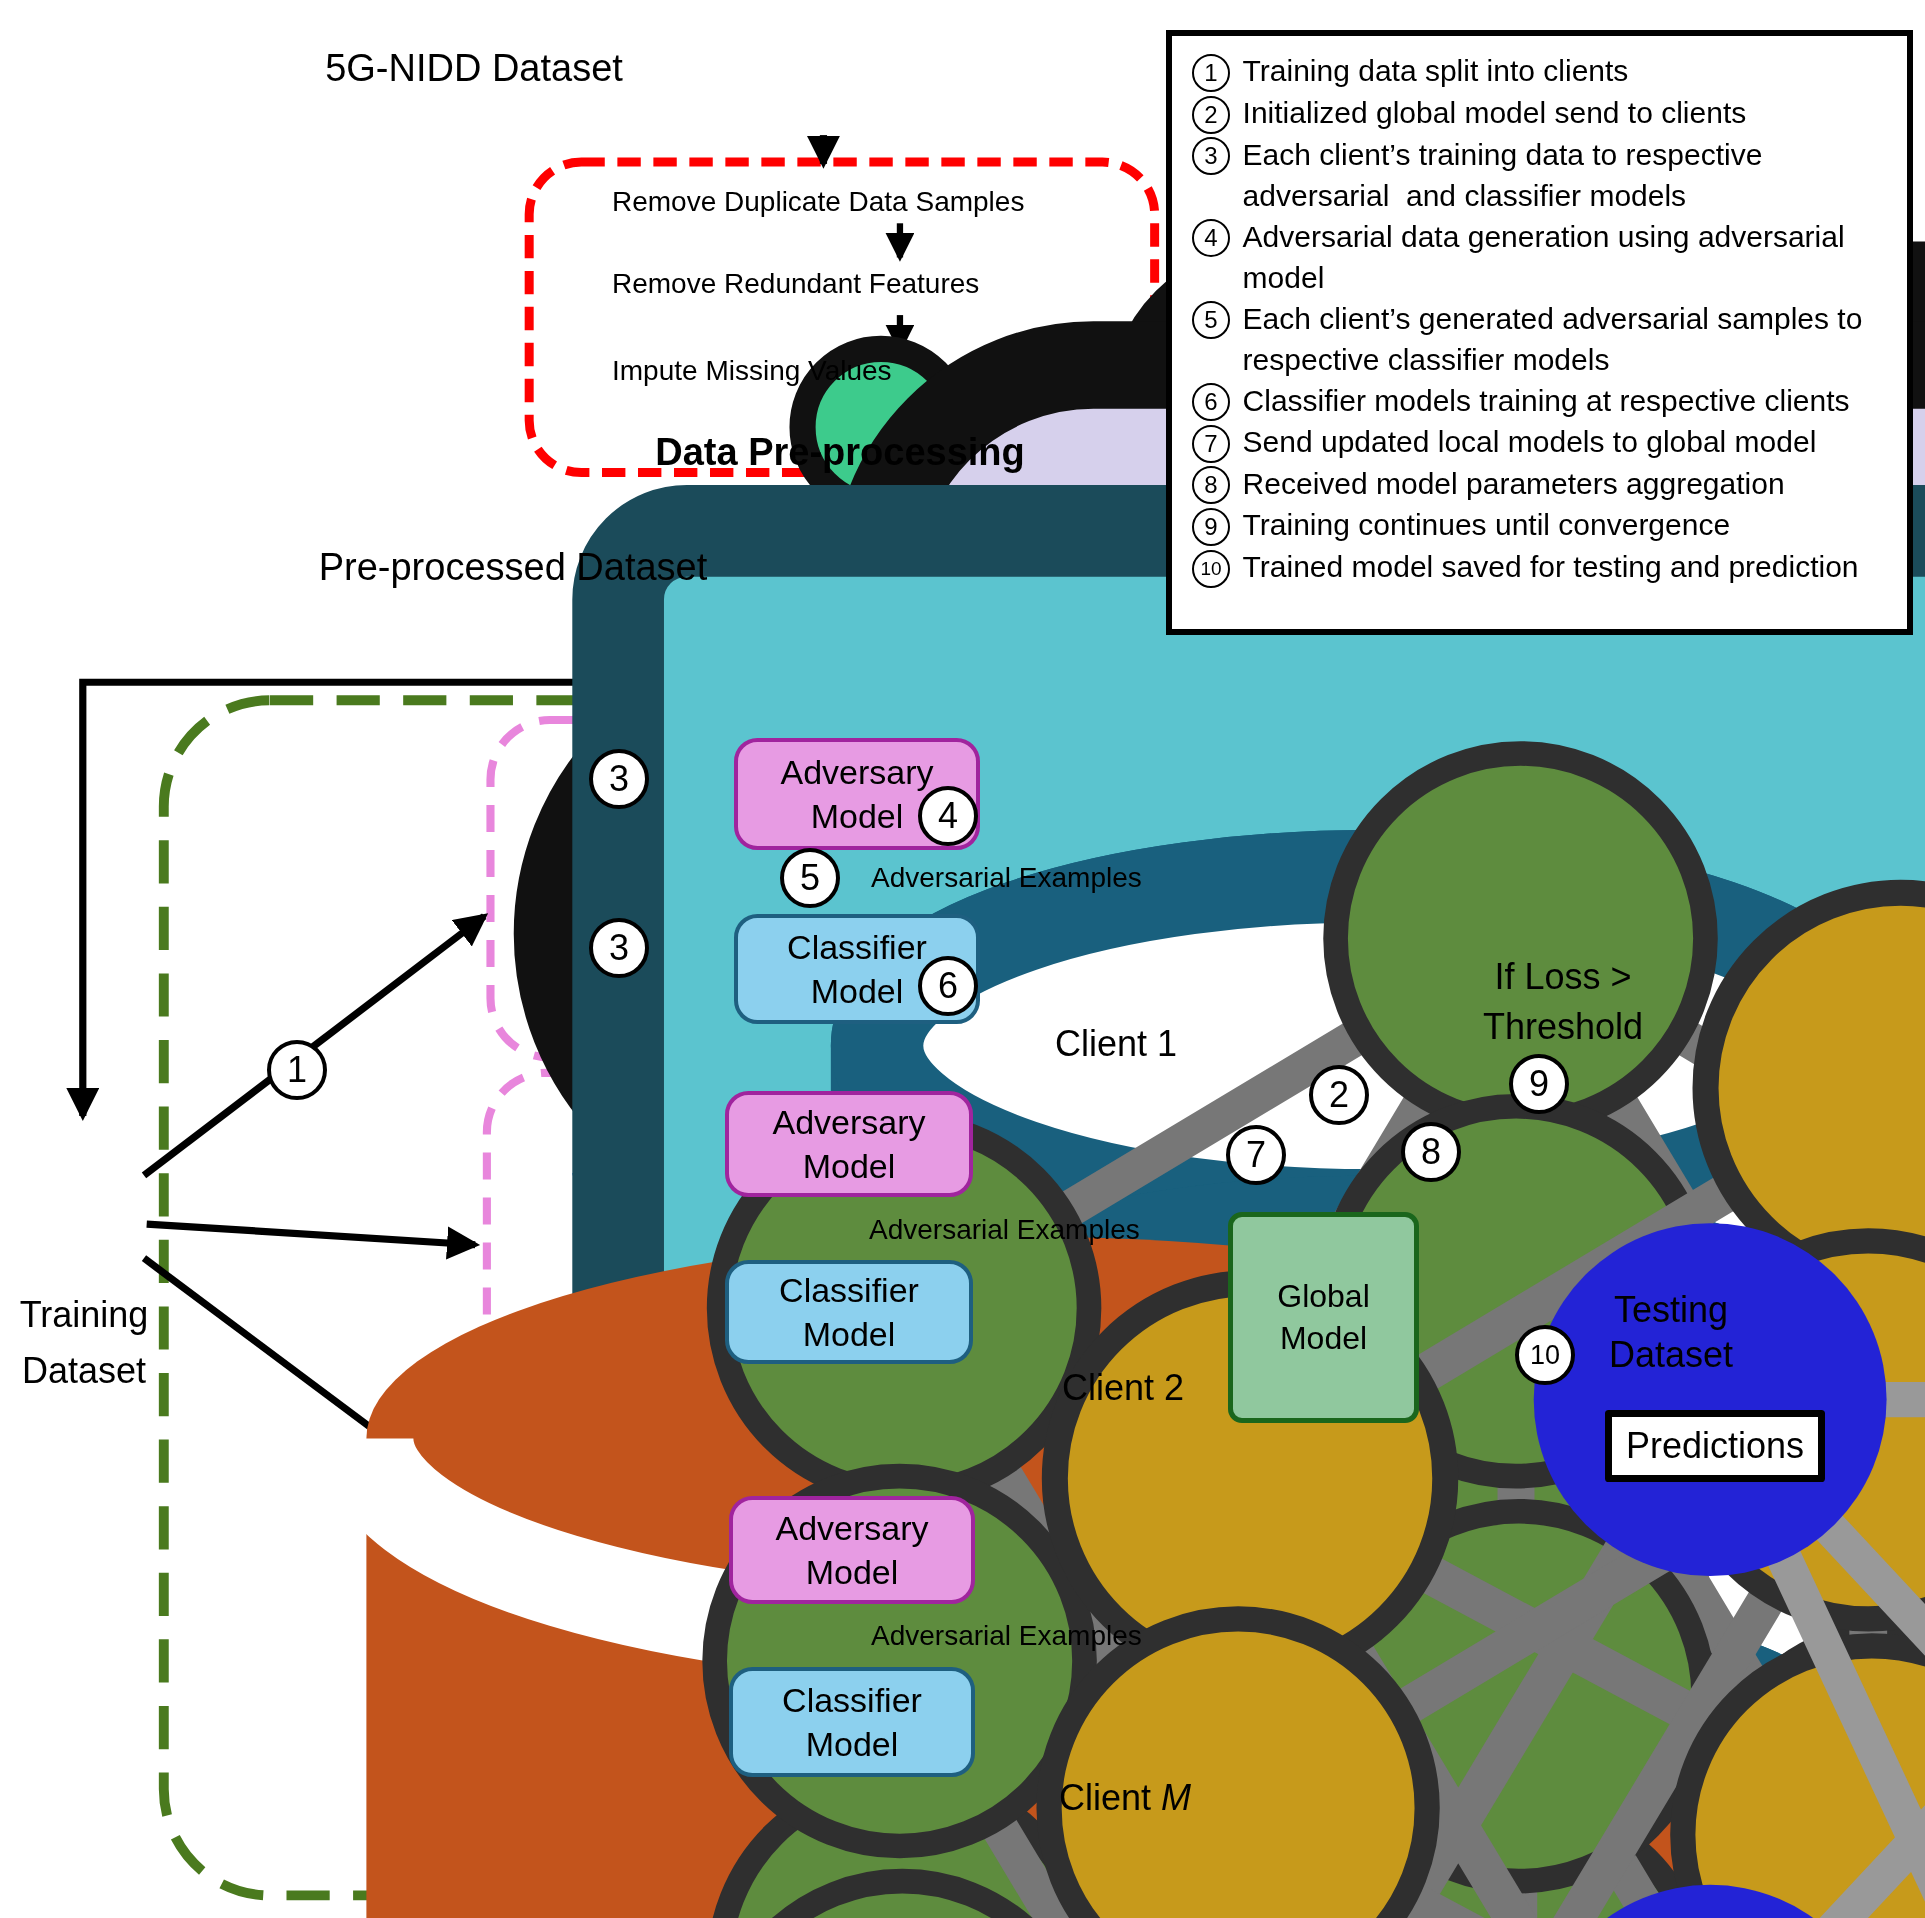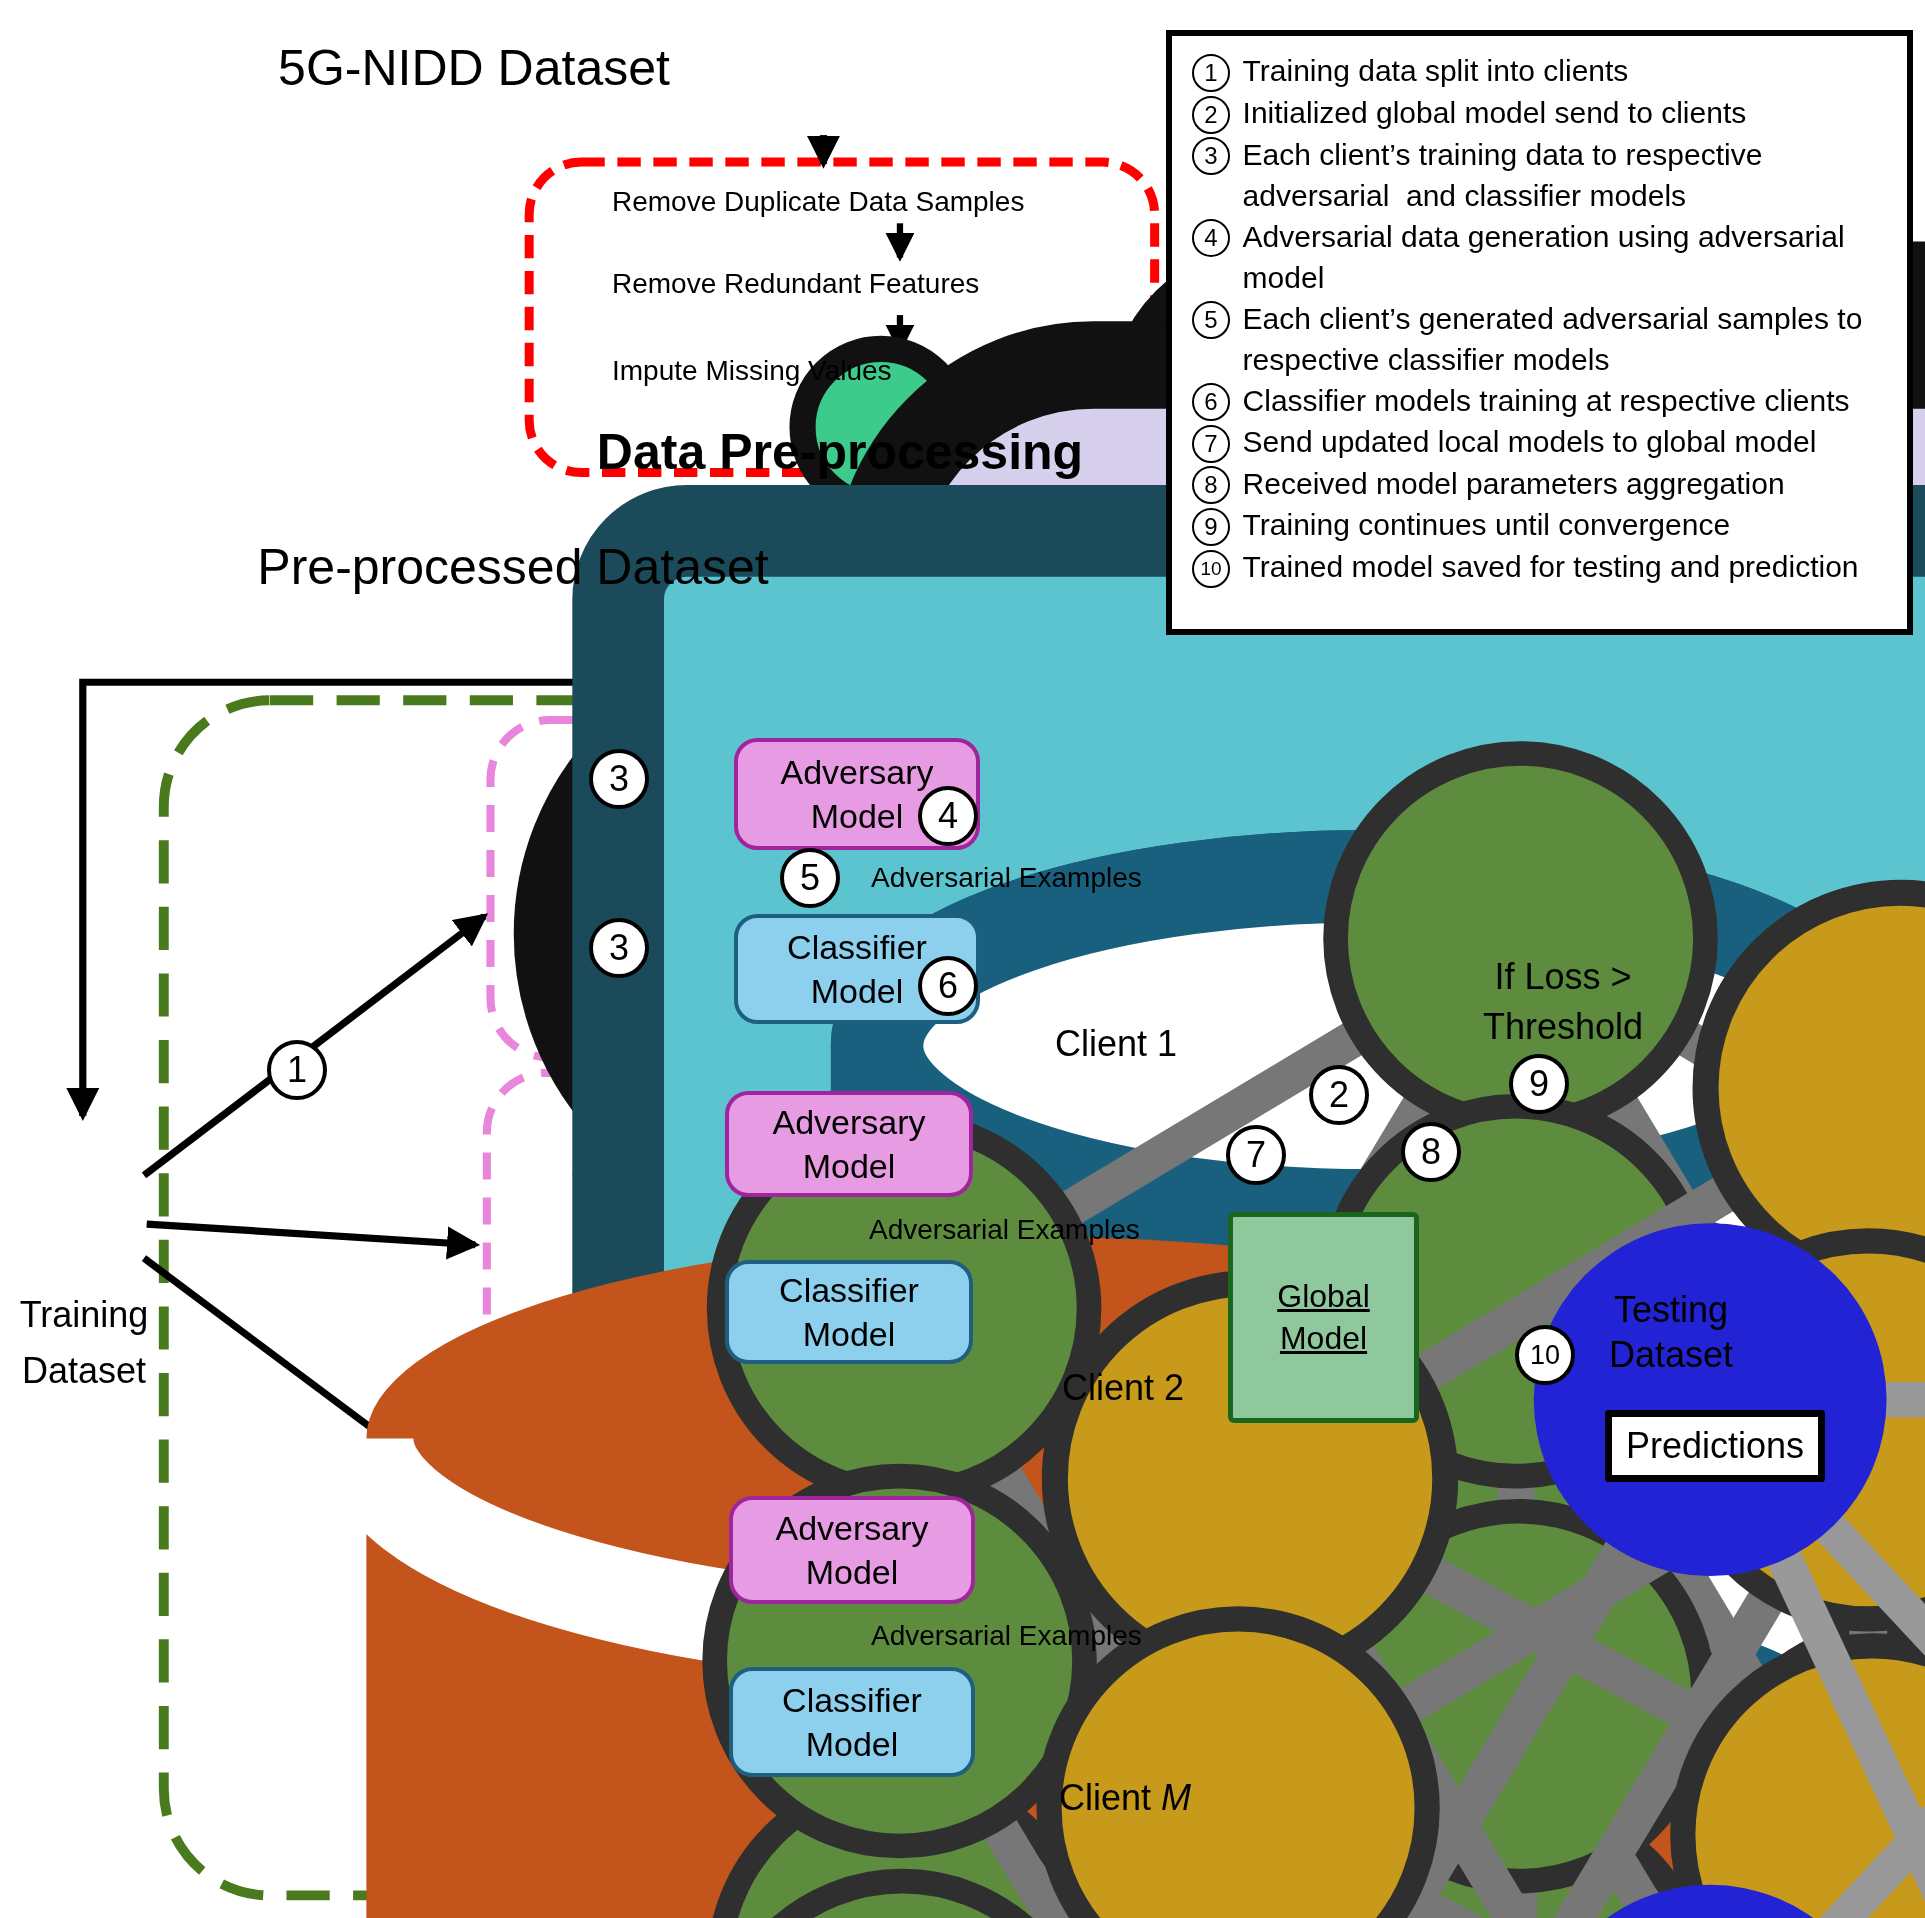--- a/index.html
+++ b/index.html
@@ -2,27 +2,27 @@
 <html style="font-size:14.4px"><head>
 <meta charset="utf-8">
 <style>
   html,body{margin:0;padding:0;background:#fff;}
   .canvas{position:relative;width:1925px;height:1918px;background:#fff;overflow:hidden;
           font-family:"Liberation Sans",sans-serif;color:#000;}
   svg.layer{position:absolute;left:0;top:0;z-index:1;}
   .lbl{position:absolute;transform:translate(-50%,-50%);white-space:nowrap;z-index:3;}
   .lbl-l{position:absolute;transform:translateY(-50%);white-space:nowrap;z-index:3;}
   .wrap{white-space:normal;text-align:center;}
-  .t42{font-size:50px;} .t40{font-size:36px;} .t38{font-size:28px;}
+  .t42{font-size:38px;} .t40{font-size:36px;} .t38{font-size:28px;}
   .bold{font-weight:bold;}
   .model{position:absolute;box-sizing:border-box;border-radius:23.4px;display:flex;align-items:center;
          justify-content:center;text-align:center;font-size:34px;line-height:1.3;z-index:2;}
   .adversary{background:#E79BE3;border:4.5px solid #A0249E;}
   .classifier{background:#8CD0EE;border:4.5px solid #1E5F80;}
-  .global{background:#90C89E;border:5.4px solid #1A661C;border-radius:6px;font-size:32px;text-decoration:underline;}
+  .global{background:#90C89E;border:5.4px solid #1A661C;border-radius:14px;font-size:32px;}
   .predict{background:#fff;border:7.2px solid #000;border-radius:3.6px;font-size:36px;}
   .mtext{width:189px;}
   .badge{position:absolute;transform:translate(-50%,-50%);width:52px;height:52px;background:#fff;
          border:4.5px solid #000;border-radius:50%;display:flex;align-items:center;justify-content:center;
          font-size:36px;z-index:4;}
   .badge.small{font-size:27px;}
   .legend{position:absolute;left:1166px;top:30px;width:747px;height:605px;border:6.3px solid #000;
           box-sizing:border-box;padding:14.4px 16px 9px 20px;display:flex;flex-direction:column;
           background:#fff;z-index:3;}
   .lrow{display:flex;gap:12.6px;align-items:flex-start;}

